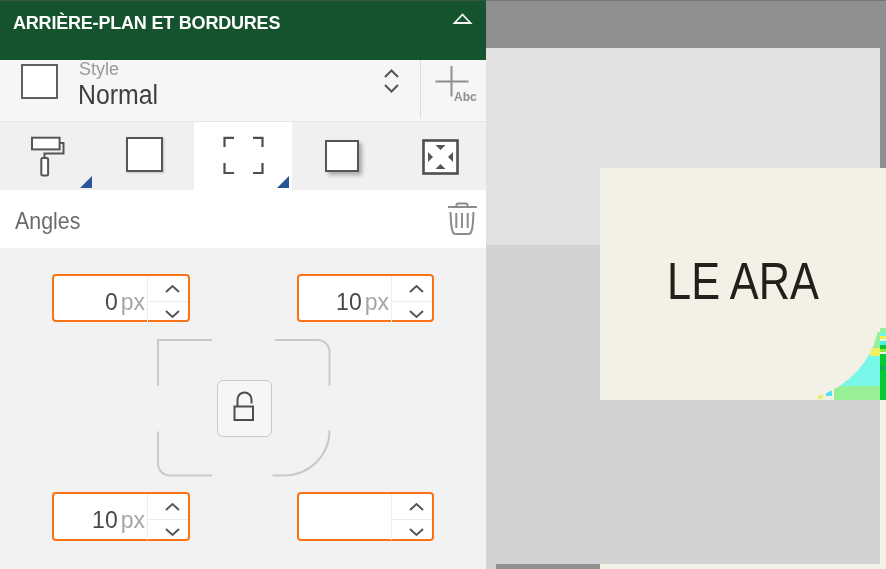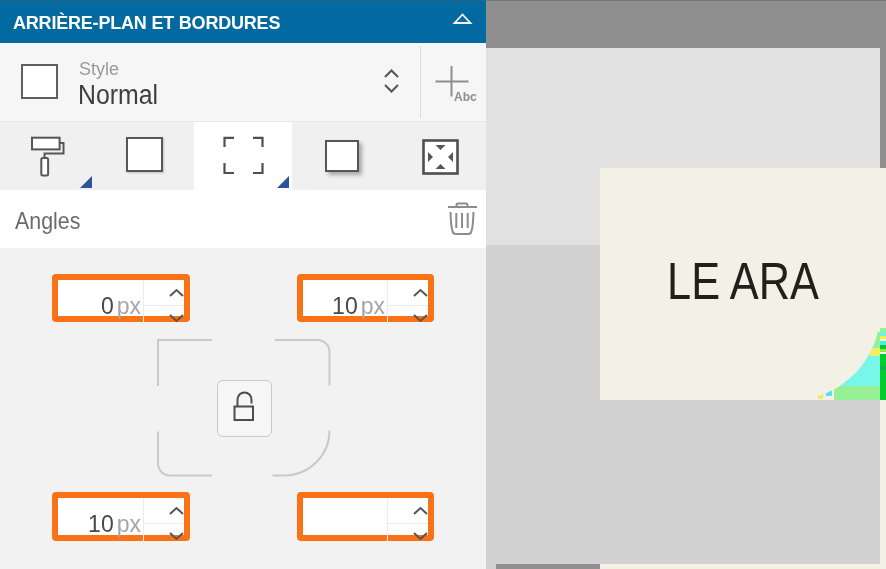--- a/index.html
+++ b/index.html
@@ -1,39 +1,39 @@
 <!DOCTYPE html>
 <html><head>
 <meta charset="utf-8">
 <style>
   html,body{margin:0;padding:0;}
   body{width:886px;height:569px;overflow:hidden;font-family:"Liberation Sans",sans-serif;position:relative;background:#f2f2f2;}
   .abs{position:absolute;}
   
   #panel{position:absolute;left:0;top:0;width:486px;height:569px;background:#f2f2f2;}
-  #phead{position:absolute;left:0;top:0;width:486px;height:43px;background:#0369a1;}
+  #phead{position:absolute;left:0;top:0;width:486px;height:60px;background:#14532d;}
   #phead .t{position:absolute;left:13px;top:13px;font-size:18px;font-weight:bold;color:#fff;letter-spacing:-0.2px;white-space:nowrap;}
   #stylerow{position:absolute;left:0;top:43px;width:486px;height:79px;background:#f6f6f6;border-bottom:1px solid #e7e7e7;box-sizing:border-box;}
   #stylesq{position:absolute;left:21px;top:64px;width:33px;height:31px;background:#fff;border:2px solid #5f5f5f;}
   #stylelbl{position:absolute;left:79px;top:59px;font-size:18px;color:#9a9a9a;}
   #stylename{position:absolute;left:78px;top:80px;font-size:27px;color:#3f3f3f;transform:scaleX(0.92);transform-origin:left;}
   #vdiv{position:absolute;left:420px;top:46px;width:1px;height:72px;background:#dcdcdc;}
   
   #tabrow{position:absolute;left:0;top:122px;width:486px;height:68px;background:#f0f0f0;}
   #tabsel{position:absolute;left:194px;top:122px;width:98px;height:68px;background:#fff;}
   .tri{position:absolute;width:0;height:0;border-style:solid;}
   #tri1{left:80px;top:176px;border-width:0 0 12px 12px;border-color:transparent transparent #2a5699 transparent;}
   #tri3{left:277px;top:176px;border-width:0 0 12px 12px;border-color:transparent transparent #2a5699 transparent;}
   #icon2{position:absolute;left:126px;top:137px;width:33px;height:31px;background:#fff;border:2px solid #565656;box-shadow:1px 1px 2px rgba(0,0,0,0.2);}
   #icon4{position:absolute;left:325px;top:140px;width:30px;height:28px;background:#fff;border:2.5px solid #565656;box-shadow:3px 3px 4px rgba(0,0,0,0.3);}
   
   #anglesrow{position:absolute;left:0;top:190px;width:486px;height:58px;background:#fff;}
   #angleslbl{position:absolute;left:15px;top:207px;font-size:24px;color:#6b6b6b;transform:scaleX(0.89);transform-origin:left;}
   
-  .spin{position:absolute;width:138px;height:48px;background:#fff;border:6px solid #f97316;border-radius:4px;box-sizing:border-box;}
+  .spin{position:absolute;width:138px;height:48px;background:#fff;border:2px solid #f97316;border-radius:4px;box-sizing:border-box;}
   .spin .val{position:absolute;right:43px;top:0;height:46px;line-height:52px;font-size:23px;color:#484848;}
   .spin .px{color:#a6a6a6;margin-left:3px;}
   .spin .col{position:absolute;right:0;top:0;width:40px;height:46px;border-left:1px solid #ececec;}
   .spin .mid{position:absolute;right:0;top:25px;width:40px;height:1px;background:#ececec;}
   .chev{stroke:#555;stroke-width:2;fill:none;}
   
   #lockbtn{position:absolute;left:217px;top:380px;width:53px;height:55px;background:#f6f6f6;border:1px solid #c9c9c9;border-radius:6px;}
   
   #topbar{position:absolute;left:486px;top:0;width:400px;height:48px;background:#8f8f8f;}
   #canvL{position:absolute;left:486px;top:48px;width:394px;height:197px;background:#e1e1e1;}

